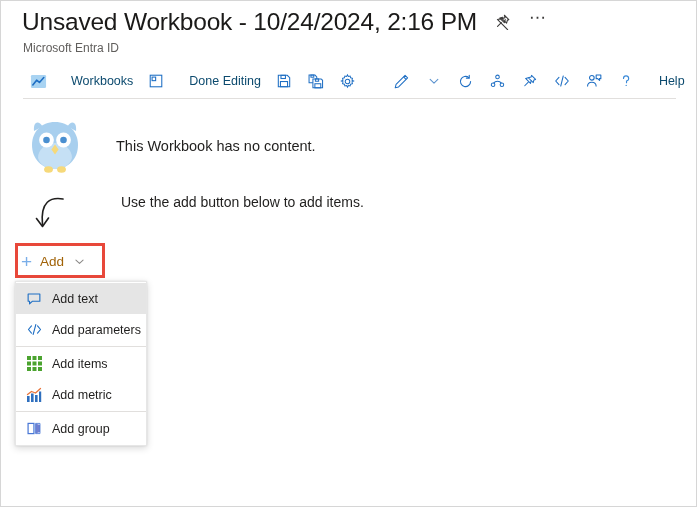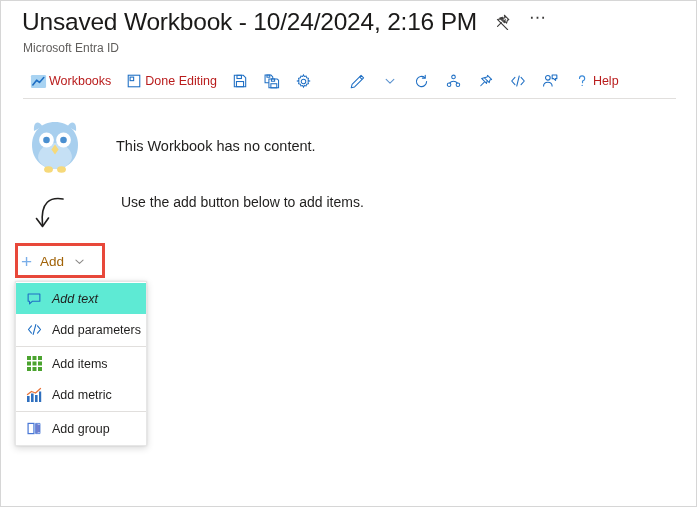--- a/index.html
+++ b/index.html
@@ -79,22 +79,22 @@
     height: 30px;
     padding: 0 6px;
     margin-right: 2px;
     cursor: pointer;
     white-space: nowrap;
     border-radius: 2px;
   }
   .tb-item:first-child { margin-left: 22px; }
   .tb-label {
     font-size: 12.5px;
-    color: #b91c1c;
-    margin-left: 2px;
+    color: #0c4a6e;
+    margin-left: 24px;
   }
   .tb-icon {
     display: flex;
     align-items: center;
     justify-content: center;
     width: 18px; height: 18px;
     color: #0f6cbd;
     flex: 0 0 auto;
   }
   .toolbar-sep {
@@ -183,21 +183,21 @@
     padding: 1px 0;
     box-sizing: border-box;
   }
   .menu-item {
     display: flex;
     align-items: center;
     height: 31px;
     padding-left: 9px;
     cursor: pointer;
   }
-  .menu-item.highlighted { background: #5eead4; font-style: italic; }
+  .menu-item.highlighted { background: #e5e5e5; }
   .menu-icon {
     width: 18px; height: 18px;
     display: flex;
     align-items: center;
     justify-content: center;
     flex: 0 0 auto;
   }
   .menu-label {
     margin-left: 9px;
     font-size: 12.5px;

